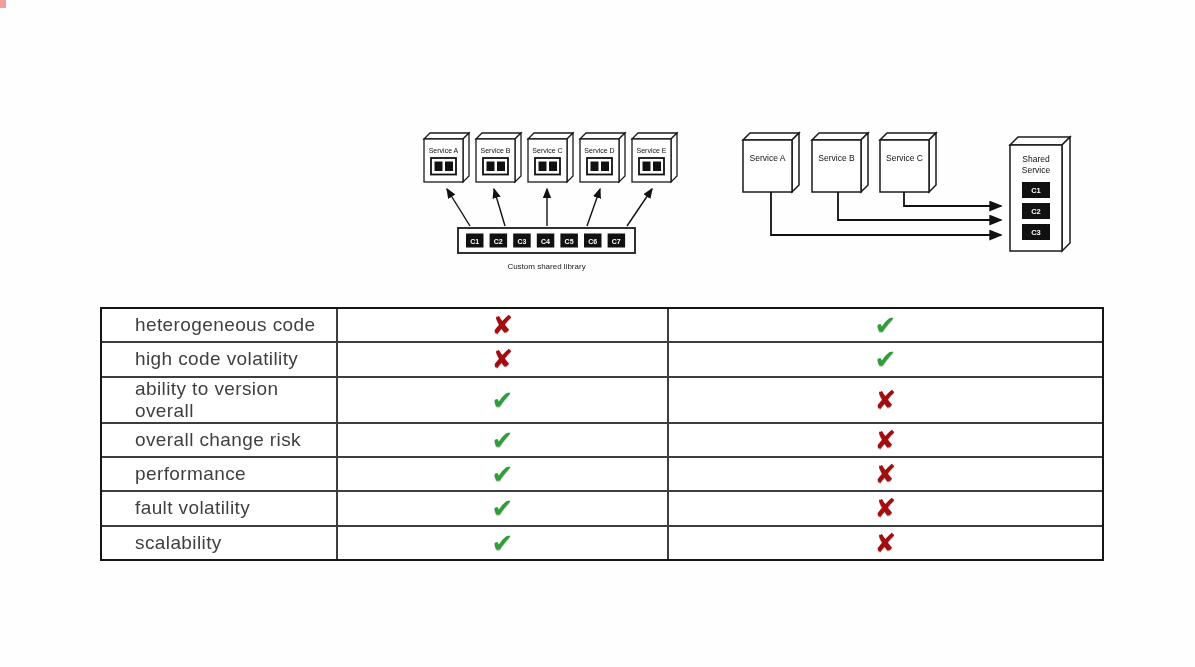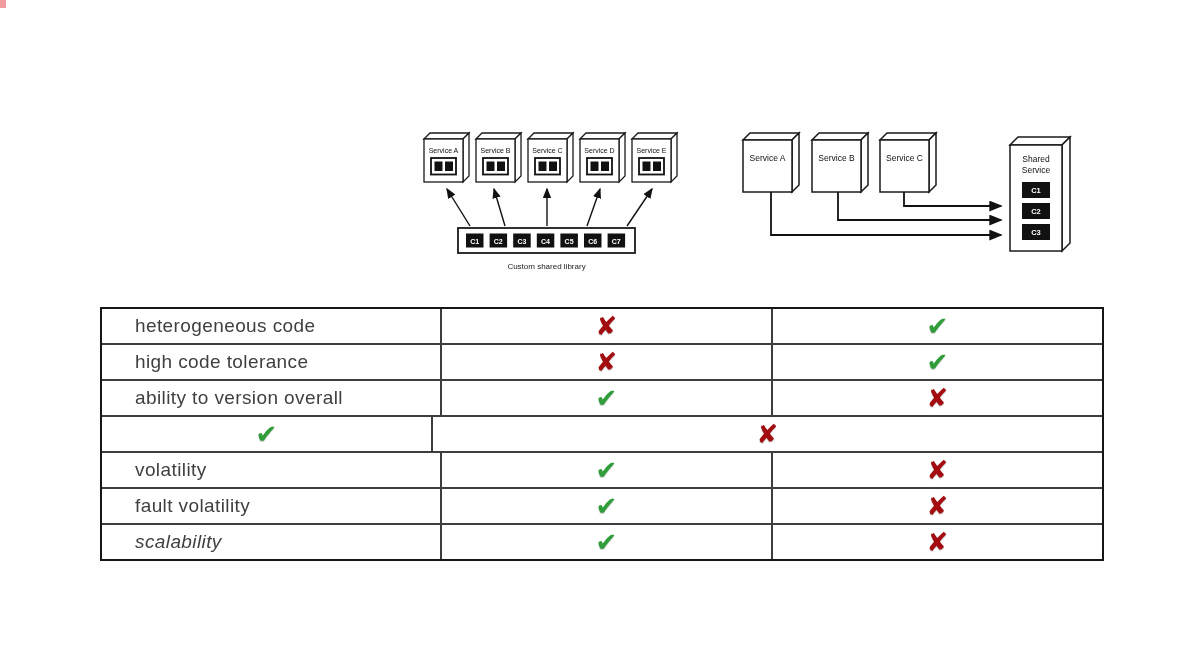--- a/index.html
+++ b/index.html
@@ -23,29 +23,29 @@
     width:1004px;height:254px;
     border:2px solid #161616;
     display:flex;flex-direction:column;
     box-sizing:border-box;
     background:#fff;
   }
   .cmp-row{
     flex:1;display:flex;
     border-bottom:2px solid #3d3d3d;
   }
-  .cmp-row:last-child{border-bottom:none;font-style:italic;}
+  .cmp-row:last-child{border-bottom:none;}
   .cmp-cell{
     display:flex;align-items:center;justify-content:center;
     border-right:2px solid #3d3d3d;
     box-sizing:border-box;
   }
   .cmp-cell:last-child{border-right:none;}
   .cell-label{
-    width:340px;justify-content:flex-start;
+    width:236px;justify-content:flex-start;
     padding-left:33px;
     font-size:19px;color:#3f3f3f;letter-spacing:0.4px;
   }
   .cell-lib{width:331px;}
   .cell-svc{flex:1;}
   .mark{
     font-family:"DejaVu Sans", sans-serif;
     font-size:26px;font-weight:700;line-height:1;
     text-shadow:0 1px 1px rgba(0,0,0,0.25);
   }
@@ -199,50 +199,51 @@
       <div class="cmp-cell cell-label">heterogeneous code</div>
       <div class="cmp-cell cell-lib">
           <span class="mark mark-cross">✘</span>
         </div>
       <div class="cmp-cell cell-svc">
           <span class="mark mark-check">✔</span>
         </div>
     </div>
 
     <div class="cmp-row">
-      <div class="cmp-cell cell-label">high code tolerance</div>
+      <div class="cmp-cell cell-label">high code volatility</div>
       <div class="cmp-cell cell-lib">
           <span class="mark mark-cross">✘</span>
         </div>
       <div class="cmp-cell cell-svc">
           <span class="mark mark-check">✔</span>
         </div>
     </div>
 
     <div class="cmp-row">
       <div class="cmp-cell cell-label">ability to version overall</div>
       <div class="cmp-cell cell-lib">
           <span class="mark mark-check">✔</span>
         </div>
       <div class="cmp-cell cell-svc">
           <span class="mark mark-cross">✘</span>
         </div>
     </div>
 
     <div class="cmp-row">
-      <div class="cmp-cell cell-lib">
-          <span class="mark mark-check">✔</span>
-        </div>
-      <div class="cmp-cell cell-svc">
-          <span class="mark mark-cross">✘</span>
-        </div>
-    </div>
-
-    <div class="cmp-row">
-      <div class="cmp-cell cell-label">volatility</div>
+      <div class="cmp-cell cell-label">overall change risk</div>
+      <div class="cmp-cell cell-lib">
+          <span class="mark mark-check">✔</span>
+        </div>
+      <div class="cmp-cell cell-svc">
+          <span class="mark mark-cross">✘</span>
+        </div>
+    </div>
+
+    <div class="cmp-row">
+      <div class="cmp-cell cell-label">performance</div>
       <div class="cmp-cell cell-lib">
           <span class="mark mark-check">✔</span>
         </div>
       <div class="cmp-cell cell-svc">
           <span class="mark mark-cross">✘</span>
         </div>
     </div>
 
     <div class="cmp-row">
       <div class="cmp-cell cell-label">fault volatility</div>

